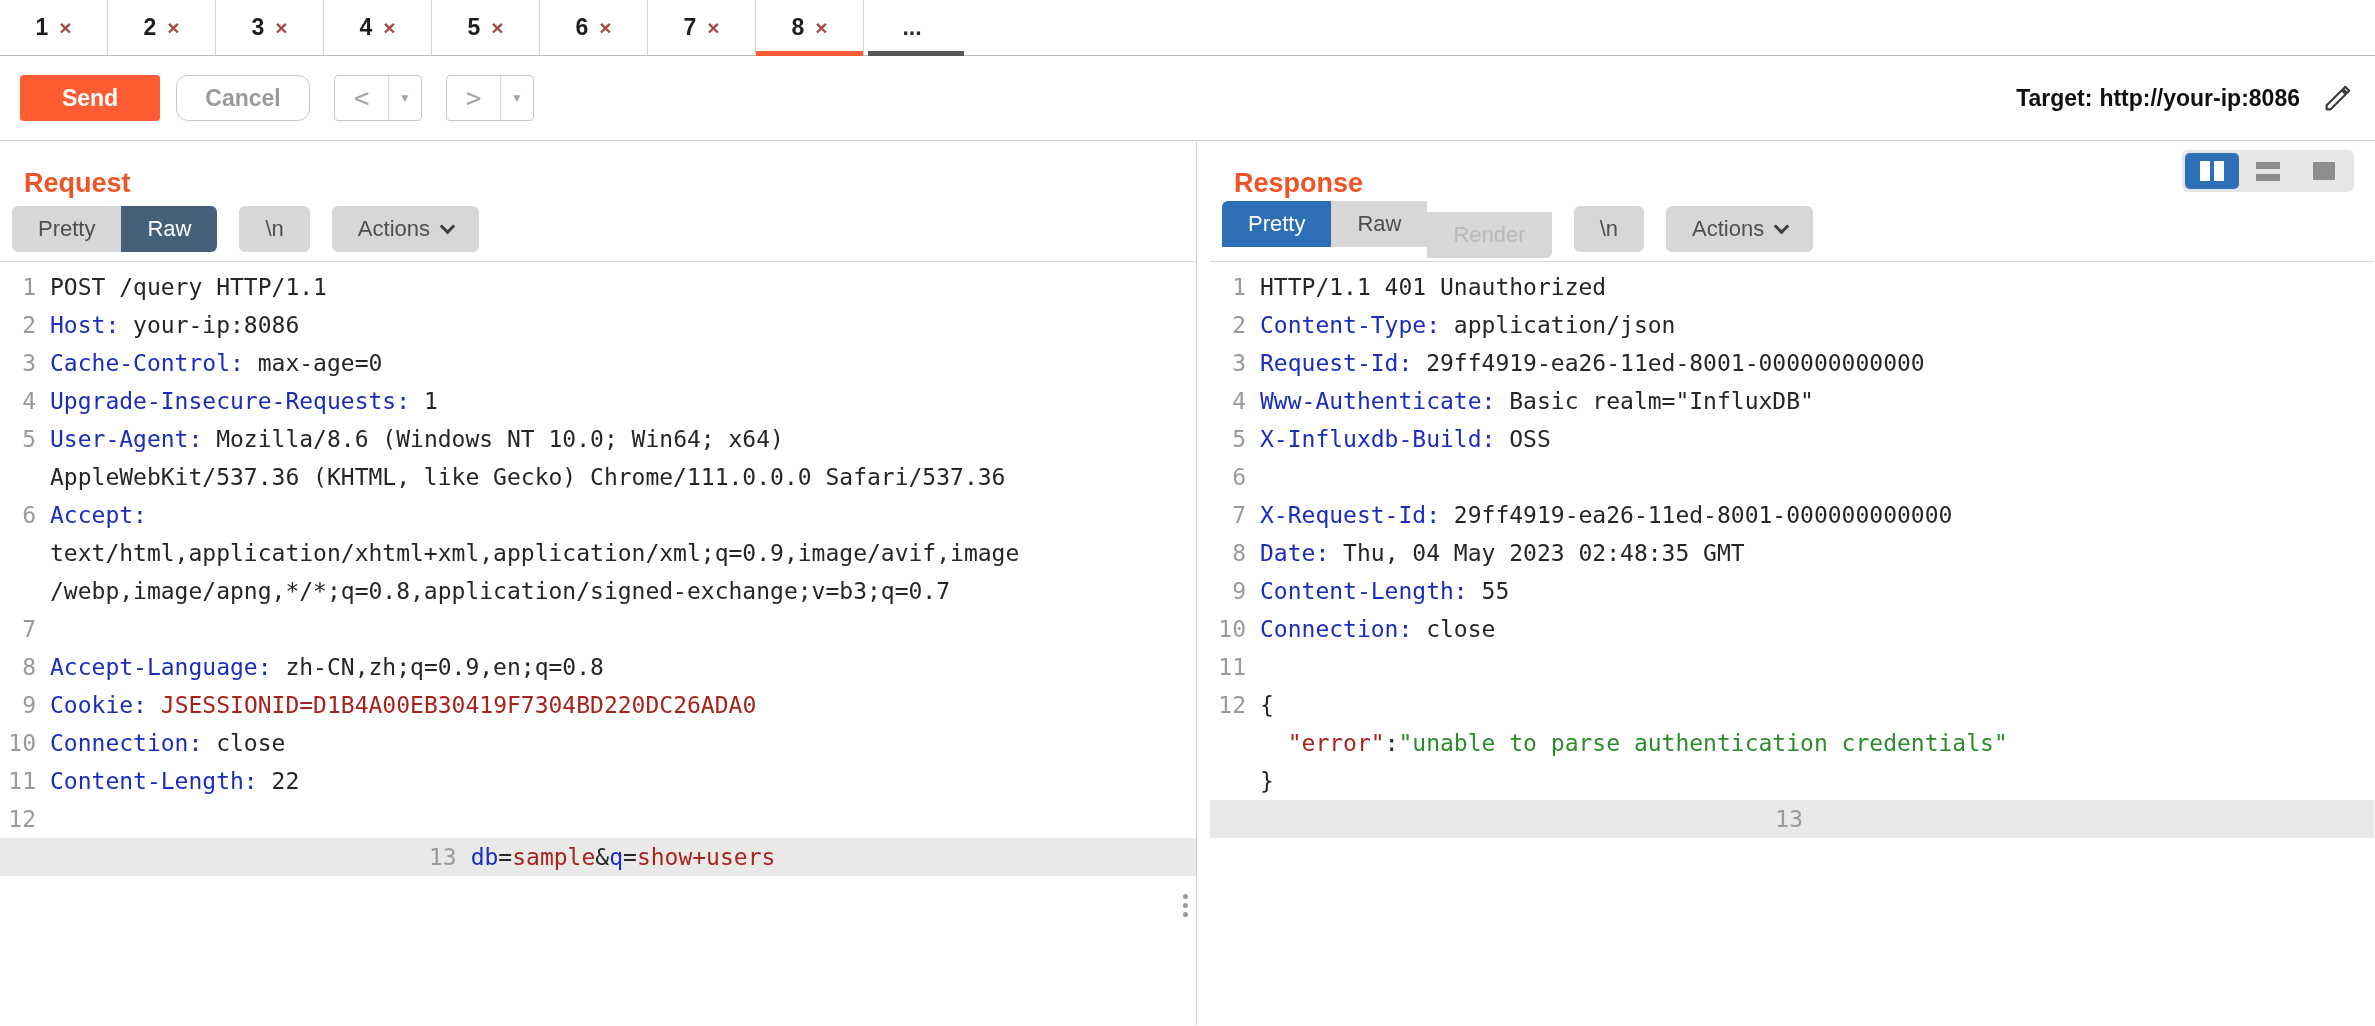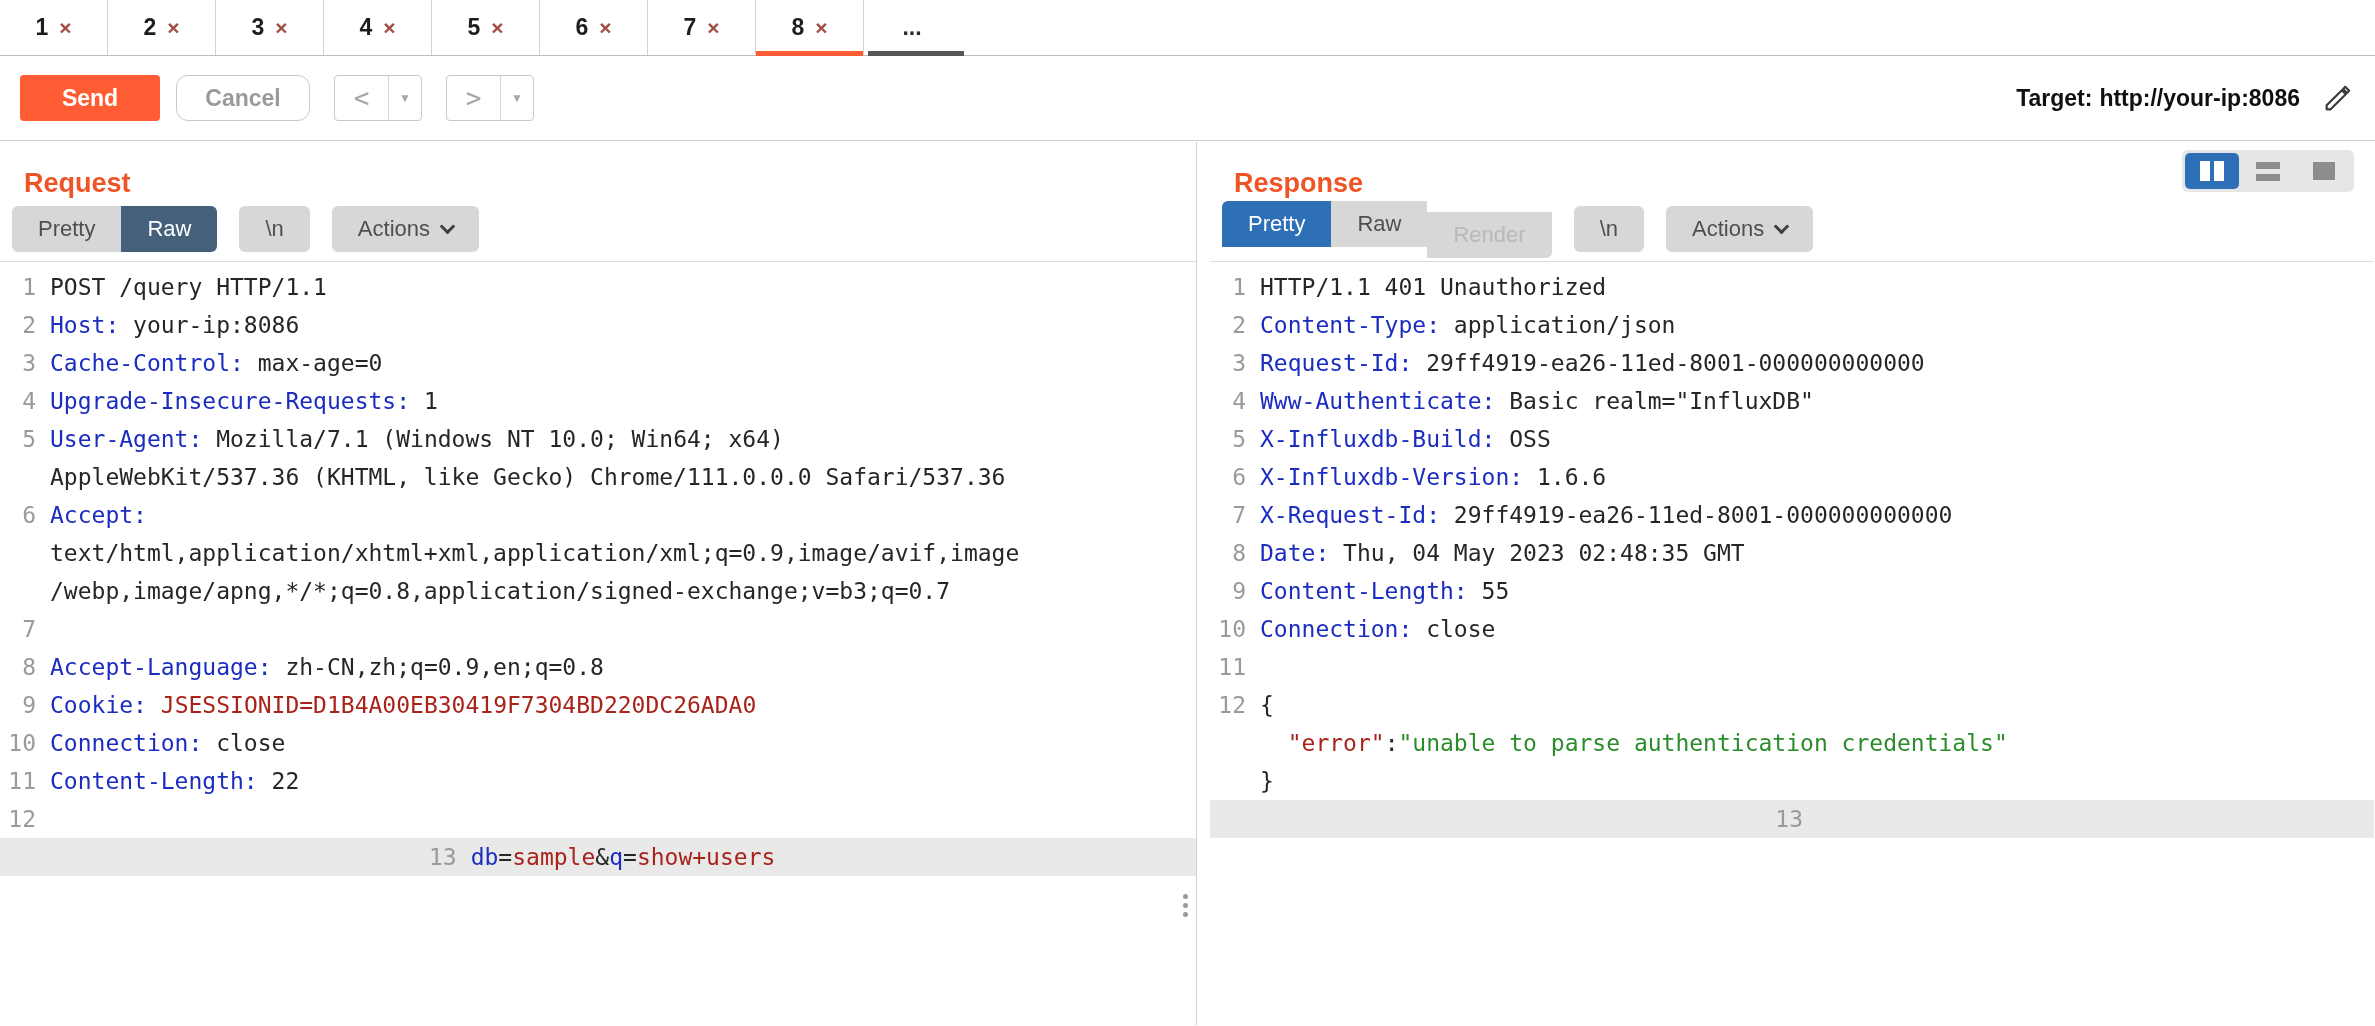--- a/index.html
+++ b/index.html
@@ -163,21 +163,21 @@
         <div class="mode-tab single actions-tab">
           <span>Actions</span>
           <span class="chev"></span>
         </div>
       </div>
       <div class="editor" id="req-editor">
           <div class="code-row"><span class="ln">1</span><span class="ct"><span class="c-plain">POST /query HTTP/1.1</span></span></div>
           <div class="code-row"><span class="ln">2</span><span class="ct"><span class="c-blue">Host:</span><span class="c-plain"> your-ip:8086</span></span></div>
           <div class="code-row"><span class="ln">3</span><span class="ct"><span class="c-blue">Cache-Control:</span><span class="c-plain"> max-age=0</span></span></div>
           <div class="code-row"><span class="ln">4</span><span class="ct"><span class="c-blue">Upgrade-Insecure-Requests:</span><span class="c-plain"> 1</span></span></div>
-          <div class="code-row"><span class="ln">5</span><span class="ct"><span class="c-blue">User-Agent:</span><span class="c-plain"> Mozilla/7.1 (Windows NT 10.0; Win64; x64)</span></span></div>
+          <div class="code-row"><span class="ln">5</span><span class="ct"><span class="c-blue">User-Agent:</span><span class="c-plain"> Mozilla/8.6 (Windows NT 10.0; Win64; x64)</span></span></div>
           <div class="code-row"><span class="ln"></span><span class="ct"><span class="c-plain">AppleWebKit/537.36 (KHTML, like Gecko) Chrome/111.0.0.0 Safari/537.36</span></span></div>
           <div class="code-row"><span class="ln">6</span><span class="ct"><span class="c-blue">Accept:</span></span></div>
           <div class="code-row"><span class="ln"></span><span class="ct"><span class="c-plain">text/html,application/xhtml+xml,application/xml;q=0.9,image/avif,image</span></span></div>
           <div class="code-row"><span class="ln"></span><span class="ct"><span class="c-plain">/webp,image/apng,*/*;q=0.8,application/signed-exchange;v=b3;q=0.7</span></span></div>
           <div class="code-row"><span class="ln">7</span></div>
           <div class="code-row"><span class="ln">8</span><span class="ct"><span class="c-blue">Accept-Language:</span><span class="c-plain"> zh-CN,zh;q=0.9,en;q=0.8</span></span></div>
           <div class="code-row"><span class="ln">9</span><span class="ct"><span class="c-blue">Cookie:</span><span class="c-plain"> </span><span class="c-red">JSESSIONID=D1B4A00EB30419F7304BD220DC26ADA0</span></span></div>
           <div class="code-row"><span class="ln">10</span><span class="ct"><span class="c-blue">Connection:</span><span class="c-plain"> close</span></span></div>
           <div class="code-row"><span class="ln">11</span><span class="ct"><span class="c-blue">Content-Length:</span><span class="c-plain"> 22</span></span></div>
           <div class="code-row"><span class="ln">12</span><span class="ct"></span></div>
@@ -215,21 +215,21 @@
           <span>Actions</span>
           <span class="chev"></span>
         </div>
       </div>
       <div class="editor" id="res-editor">
           <div class="code-row"><span class="ln">1</span><span class="ct"><span class="c-plain">HTTP/1.1 401 Unauthorized</span></span></div>
           <div class="code-row"><span class="ln">2</span><span class="ct"><span class="c-blue">Content-Type:</span><span class="c-plain"> application/json</span></span></div>
           <div class="code-row"><span class="ln">3</span><span class="ct"><span class="c-blue">Request-Id:</span><span class="c-plain"> 29ff4919-ea26-11ed-8001-000000000000</span></span></div>
           <div class="code-row"><span class="ln">4</span><span class="ct"><span class="c-blue">Www-Authenticate:</span><span class="c-plain"> Basic realm="InfluxDB"</span></span></div>
           <div class="code-row"><span class="ln">5</span><span class="ct"><span class="c-blue">X-Influxdb-Build:</span><span class="c-plain"> OSS</span></span></div>
-          <div class="code-row"><span class="ln">6</span><span class="ct"><span class="c-blue">X-Influxdb-Version:</span><span class="c-plain"> 1.6.6</span></span></div>
+          <div class="code-row"><span class="ln">6</span></div>
           <div class="code-row"><span class="ln">7</span><span class="ct"><span class="c-blue">X-Request-Id:</span><span class="c-plain"> 29ff4919-ea26-11ed-8001-000000000000</span></span></div>
           <div class="code-row"><span class="ln">8</span><span class="ct"><span class="c-blue">Date:</span><span class="c-plain"> Thu, 04 May 2023 02:48:35 GMT</span></span></div>
           <div class="code-row"><span class="ln">9</span><span class="ct"><span class="c-blue">Content-Length:</span><span class="c-plain"> 55</span></span></div>
           <div class="code-row"><span class="ln">10</span><span class="ct"><span class="c-blue">Connection:</span><span class="c-plain"> close</span></span></div>
           <div class="code-row"><span class="ln">11</span><span class="ct"></span></div>
           <div class="code-row"><span class="ln">12</span><span class="ct"><span class="c-plain">{</span></span></div>
           <div class="code-row"><span class="ln"></span><span class="ct"><span class="c-red">  "error"</span><span class="c-plain">:</span><span class="c-green">"unable to parse authentication credentials"</span></span></div>
           <div class="code-row"><span class="ln"></span><span class="ct"><span class="c-plain">}</span></span></div>
           <div class="code-row hl"><span class="ln">13</span><span class="ct"></span></div>
         </div>

